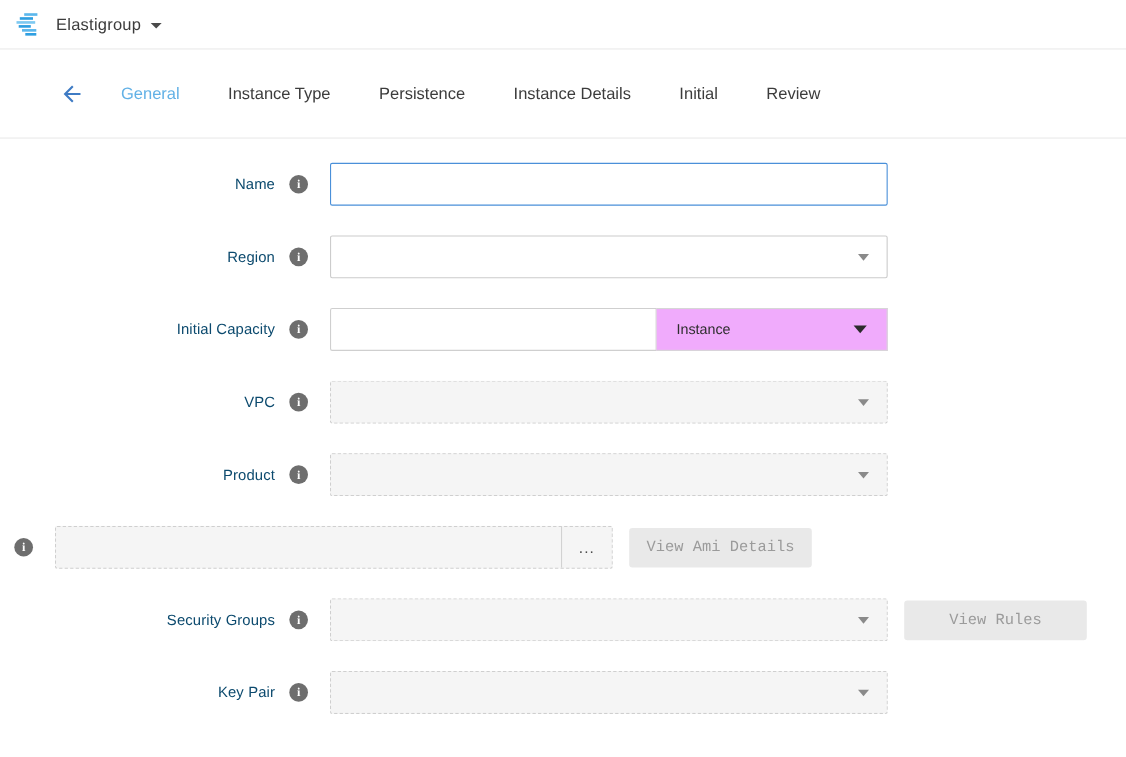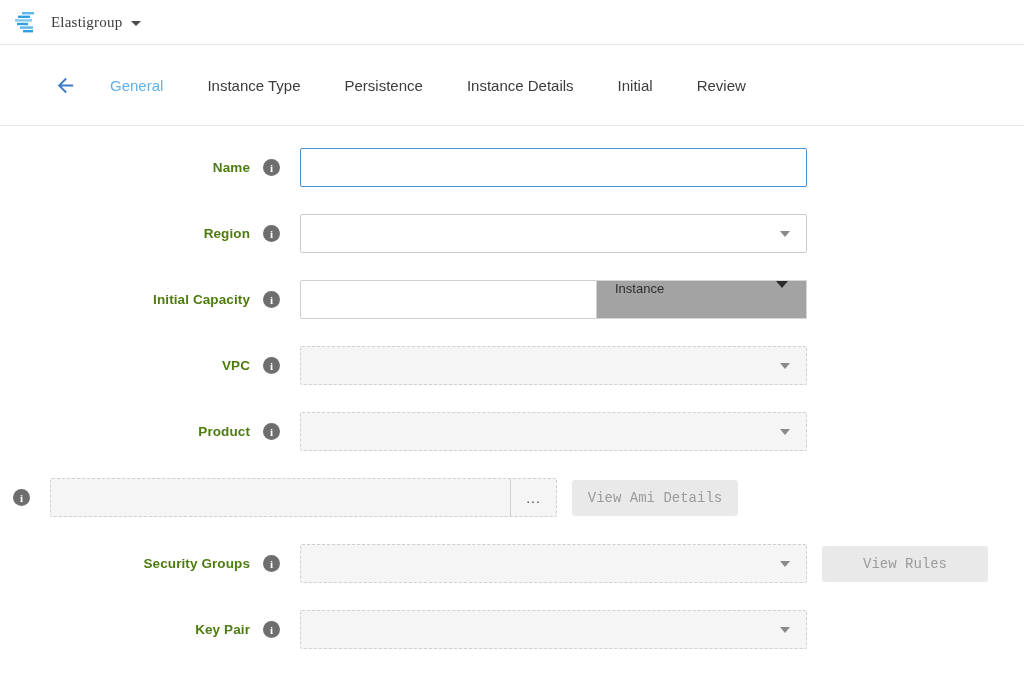--- a/index.html
+++ b/index.html
@@ -12,21 +12,20 @@
     overflow: hidden;
   }
 
   
   .topbar {
     height: 45px;
     display: flex;
     align-items: center;
     padding-left: 14px;
     border-bottom: 1px solid #e9e9e9;
-    font-family: Liberation Serif, serif;
   }
   .logo { width: 26px; height: 22px; display: block; }
   .app-name {
     margin-left: 11px;
     font-size: 15px;
     color: #3c3c3c;
     letter-spacing: .2px;
   }
   .caret-sm {
     width: 0; height: 0;
@@ -66,22 +65,22 @@
   .row {
     display: flex;
     align-items: center;
     height: 39px;
     margin-bottom: 27px;
   }
   .label-col {
     width: 250px;
     text-align: right;
     font-size: 13.5px;
-    font-weight: bold;
-    color: #4d7c0f;
+    font-weight: normal;
+    color: #0c4a6e;
     letter-spacing: .1px;
   }
   .info-icon {
     width: 17px; height: 17px;
     min-width: 17px;
     border-radius: 50%;
     background: #6e6e6e;
     color: #ffffff;
     font-size: 11px;
     font-weight: bold;
@@ -138,25 +137,25 @@
     width: 297px; height: 100%;
     border: 1px solid #cfcfcf;
     border-radius: 2px 0 0 2px;
     outline: none;
     padding: 0 10px;
     font-size: 13px;
     font-family: "Liberation Sans", sans-serif;
   }
   .unit-select {
     width: 210px; height: 100%;
-    background: #a3a3a3;
+    background: #f0abfc;
     border: 1px solid #d6d6d6;
     border-left: none;
     display: flex;
-    align-items: flex-start;
+    align-items: center;
     padding: 0 18px;
     cursor: pointer;
   }
   .unit-select .unit-value { flex: 1; font-size: 13px; color: #2e2e2e; }
   .caret-dark {
     width: 0; height: 0;
     border-left: 6px solid transparent;
     border-right: 6px solid transparent;
     border-top: 7px solid #2b2b2b;
   }

